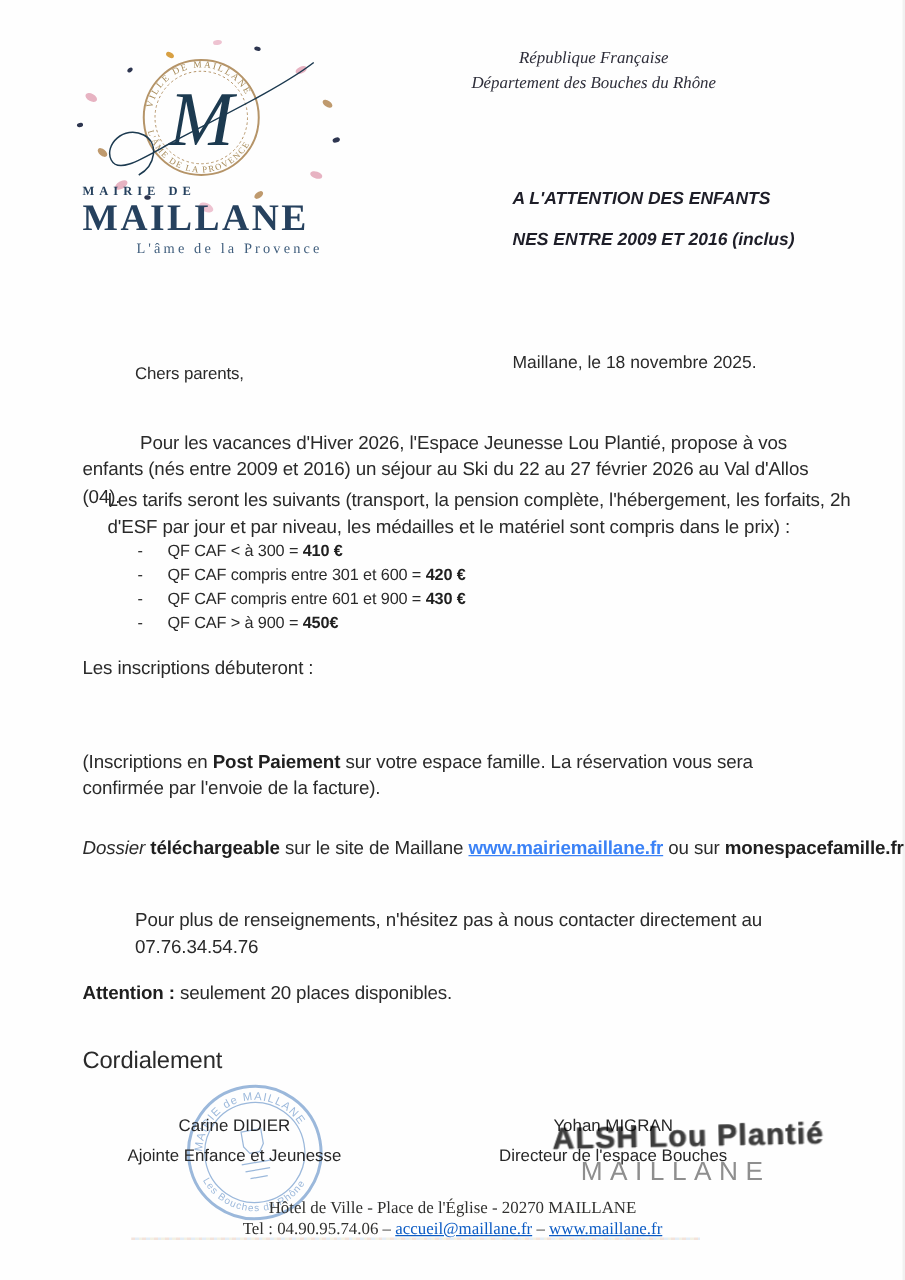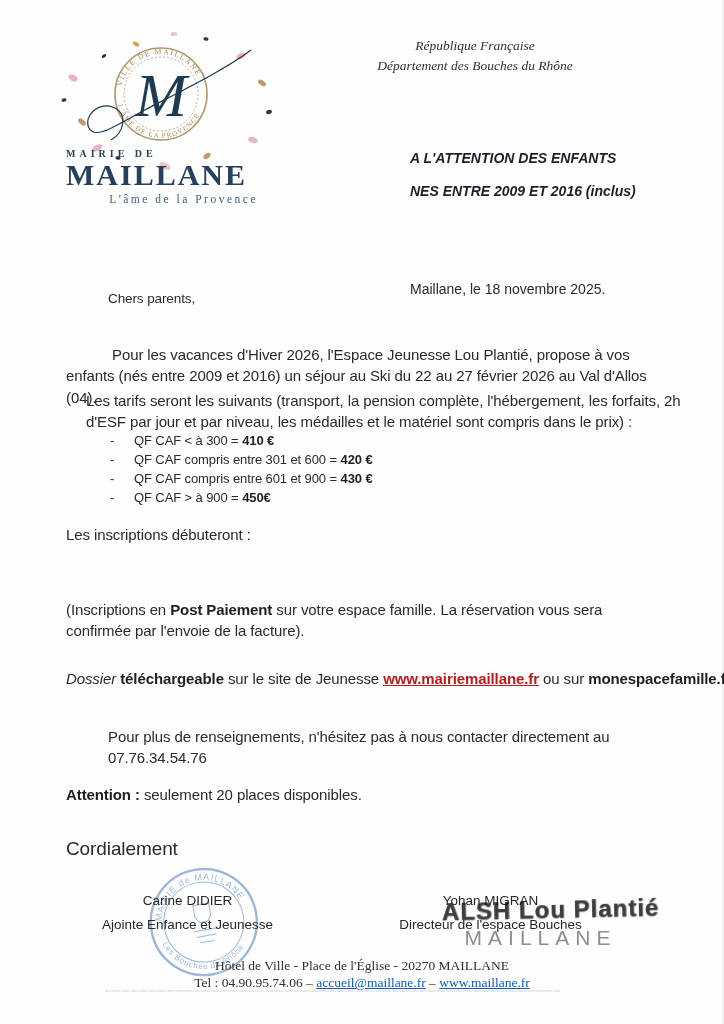--- a/index.html
+++ b/index.html
@@ -6,21 +6,21 @@
   .page{
     position:relative;width:724px;height:1024px;margin:0 auto;
     background:#fefefe;overflow:hidden;
     font-family:"Liberation Sans",sans-serif;color:#2a2a2a;
   }
   .t{position:absolute;}
   .body-text{font-size:15px;line-height:1.42;letter-spacing:-0.1px;}
   .b{font-weight:bold;color:#1f1f1f;}
   .i{font-style:italic;}
   .link{color:#0b5bc4;text-decoration:underline;cursor:pointer;}
-  .link.b{color:#b91c1c;}
+  .link.b{color:#3b82f6;}
 
   
   .header-right{top:36px;left:350px;width:250px;text-align:center;
     font-family:"Liberation Serif",serif;font-style:italic;font-size:13.5px;
     line-height:1.45;color:#2e2e3a;}
 
   
   .recipient{left:410px;font-weight:bold;font-style:italic;font-size:14px;color:#1e1e28;letter-spacing:0;}
 
   .dateline{left:410px;top:233px;font-size:14px;margin-top:48px;}
@@ -135,21 +135,21 @@
   </div>
 
   <div class="t body-text" style="left:66px;top:524px;text-align:right;">Les inscriptions débuteront :</div>
 
 
   <div class="t body-text" style="left:66px;top:599px;width:604px;">
     <span>(Inscriptions en </span><span class="b">Post Paiement</span><span> sur votre espace famille. La réservation vous sera confirmée par l'envoie de la facture).</span>
   </div>
 
   <div class="t body-text" style="left:66px;top:668px;width:630px;white-space:nowrap;">
-    <span class="i">Dossier</span><span class="b"> téléchargeable</span><span> sur le site de Jeunesse </span><span class="link b">www.mairiemaillane.fr</span><span> ou sur </span><span class="b">monespacefamille.fr</span>
+    <span class="i">Dossier</span><span class="b"> téléchargeable</span><span> sur le site de Maillane </span><span class="link b">www.mairiemaillane.fr</span><span> ou sur </span><span class="b">monespacefamille.fr</span>
   </div>
 
   <div class="t body-text" style="left:108px;top:726px;width:580px;">Pour plus de renseignements, n'hésitez pas à nous contacter directement au 07.76.34.54.76</div>
 
   <div class="t body-text" style="left:66px;top:784px;">
     <span class="b">Attention :</span><span> seulement 20 places disponibles.</span>
   </div>
 
   <div class="t body-text" style="left:66px;top:836px;font-size:19px;">Cordialement</div>
 

